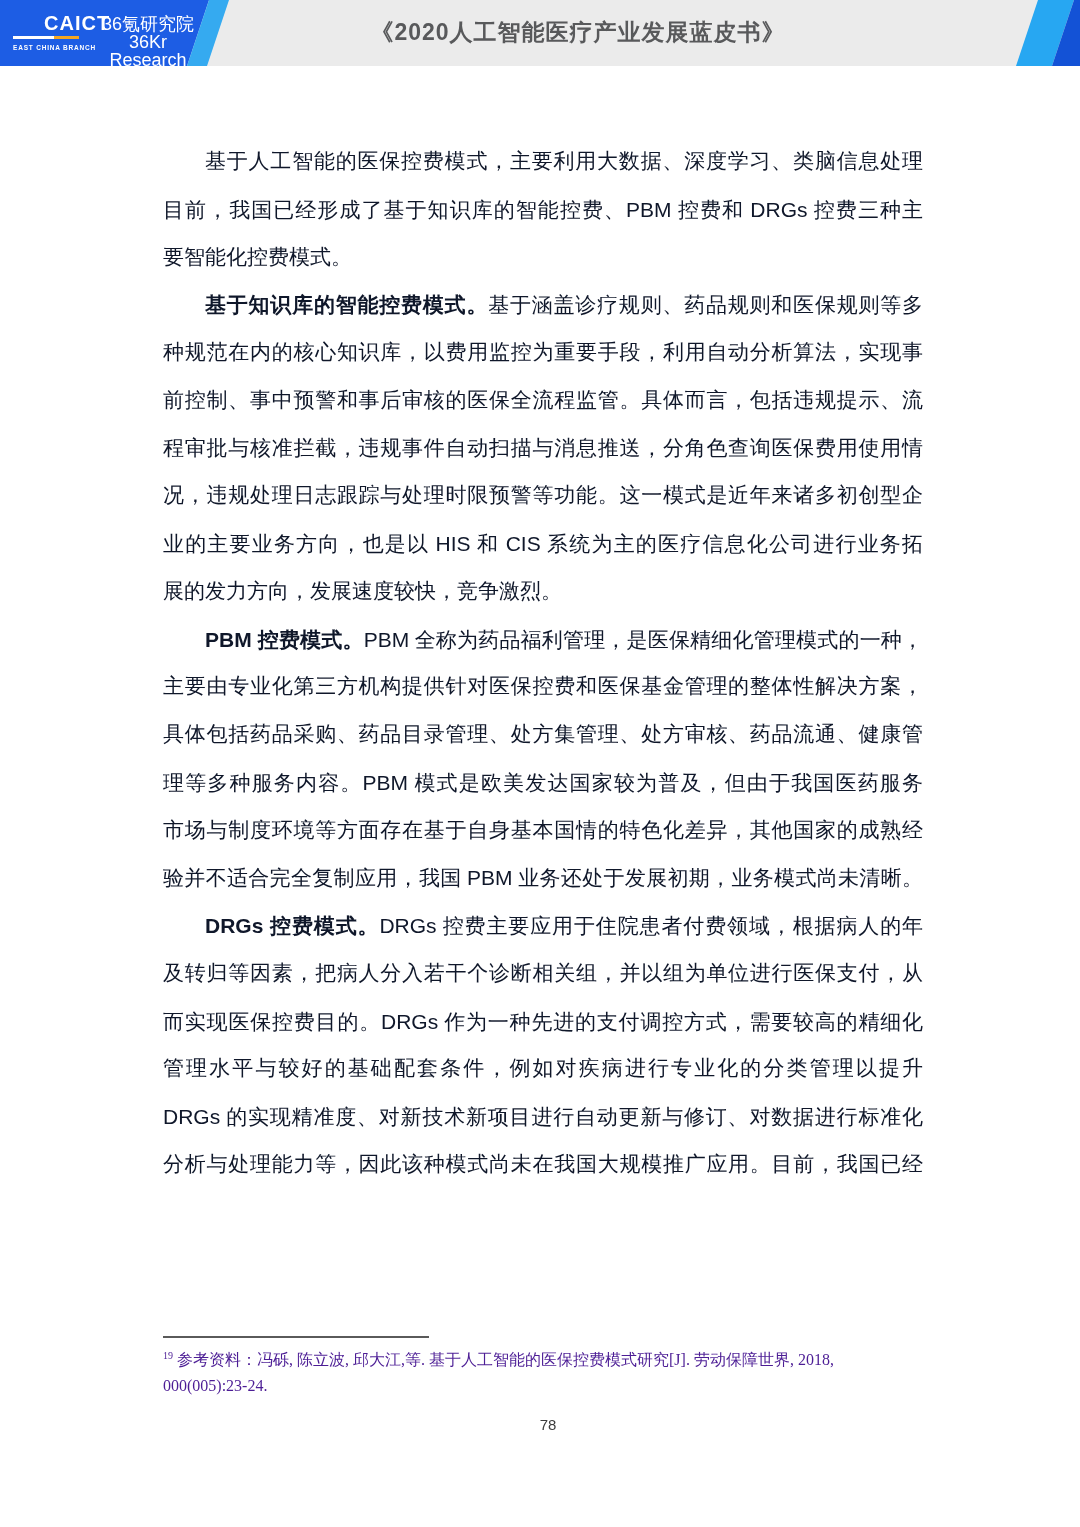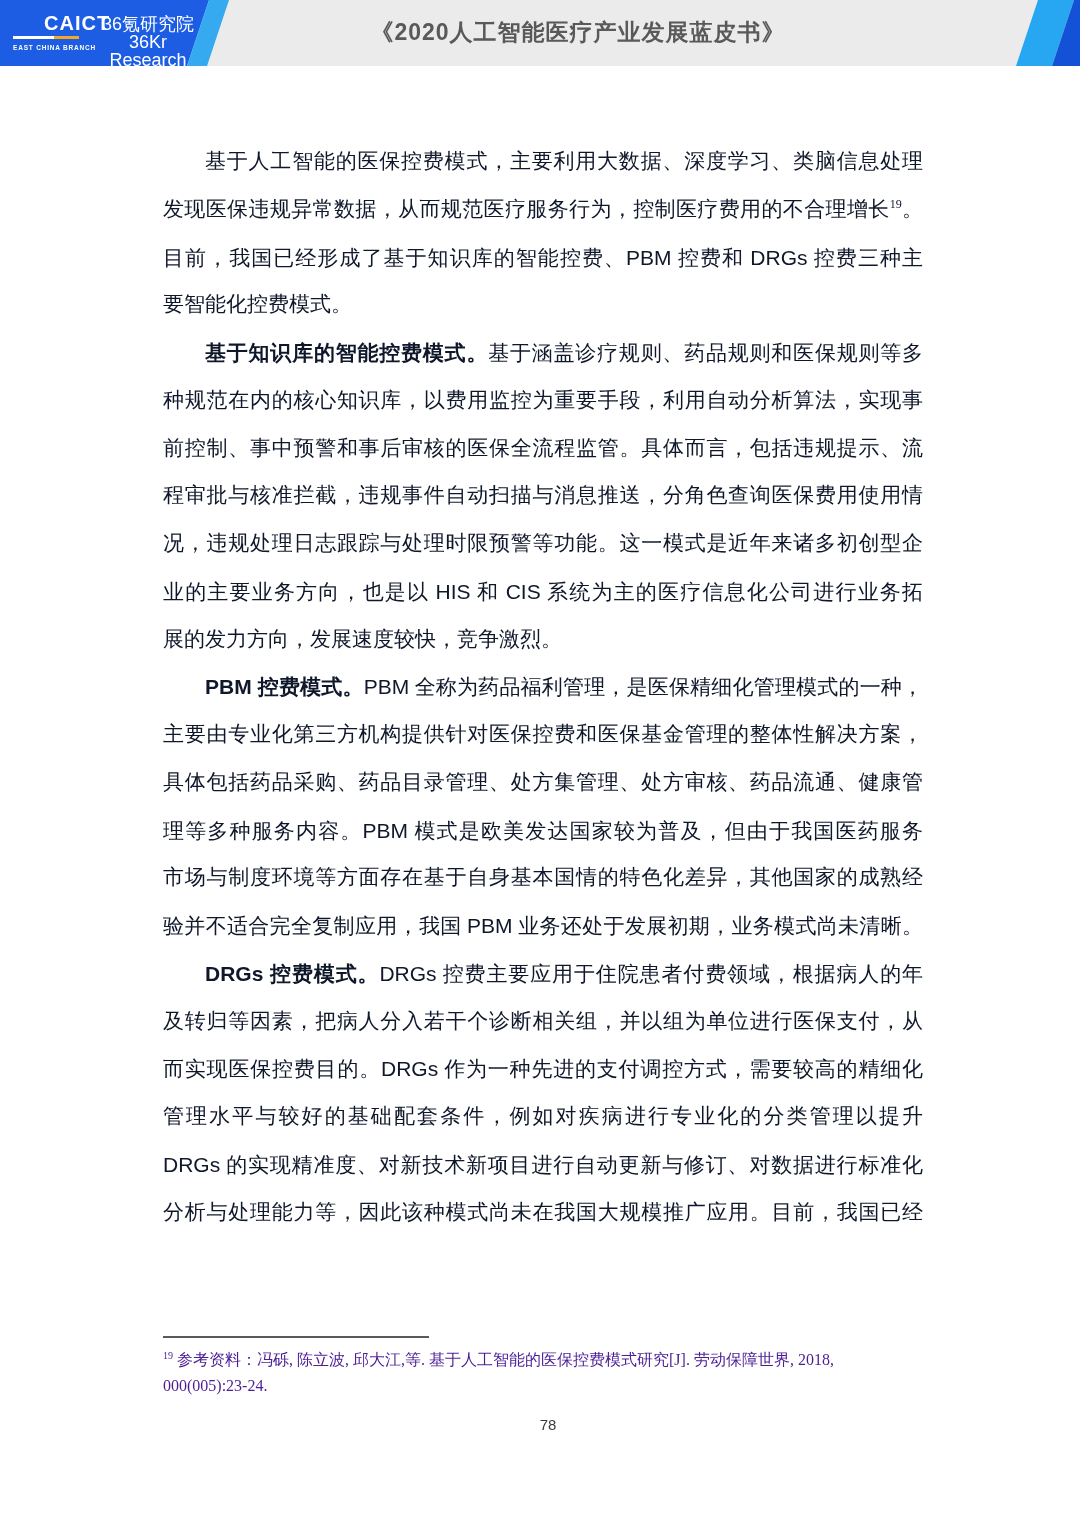--- a/index.html
+++ b/index.html
@@ -81,21 +81,20 @@
     <div class="org">
       <div class="org-cn">36氪研究院</div>
       <div class="org-en">36Kr Research</div>
     </div>
 
     <div class="hdr-title">《2020人工智能医疗产业发展蓝皮书》</div>
   </div>
 
   <div class="content" id="body-lines">
       <div class="line indent"><span>基于人工智能的医保控费模式，主要利用大数据、深度学习、类脑信息处理</span></div>
-      <div class="line"><span>发现医保违规异常数据，从而规范医疗服务行为，控制医疗费用的不合理增长</span><span class="sup">19</span><span>。</span></div>
       <div class="line"><span>目前，我国已经形成了基于知识库的智能控费、</span><span class="lat">PBM</span><span> 控费和 </span><span class="lat">DRGs</span><span> 控费三种主</span></div>
       <div class="line end"><span>要智能化控费模式。</span></div>
       <div class="line indent"><span class="b">基于知识库的智能控费模式。</span><span>基于涵盖诊疗规则、药品规则和医保规则等多</span></div>
       <div class="line"><span>种规范在内的核心知识库，以费用监控为重要手段，利用自动分析算法，实现事</span></div>
       <div class="line"><span>前控制、事中预警和事后审核的医保全流程监管。具体而言，包括违规提示、流</span></div>
       <div class="line"><span>程审批与核准拦截，违规事件自动扫描与消息推送，分角色查询医保费用使用情</span></div>
       <div class="line"><span>况，违规处理日志跟踪与处理时限预警等功能。这一模式是近年来诸多初创型企</span></div>
       <div class="line"><span>业的主要业务方向，也是以 </span><span class="lat">HIS</span><span> 和 </span><span class="lat">CIS</span><span> 系统为主的医疗信息化公司进行业务拓</span></div>
       <div class="line end"><span>展的发力方向，发展速度较快，竞争激烈。</span></div>
       <div class="line indent"><span class="b lat">PBM </span><span class="b">控费模式。</span><span class="lat">PBM</span><span> 全称为药品福利管理，是医保精细化管理模式的一种，</span></div>

